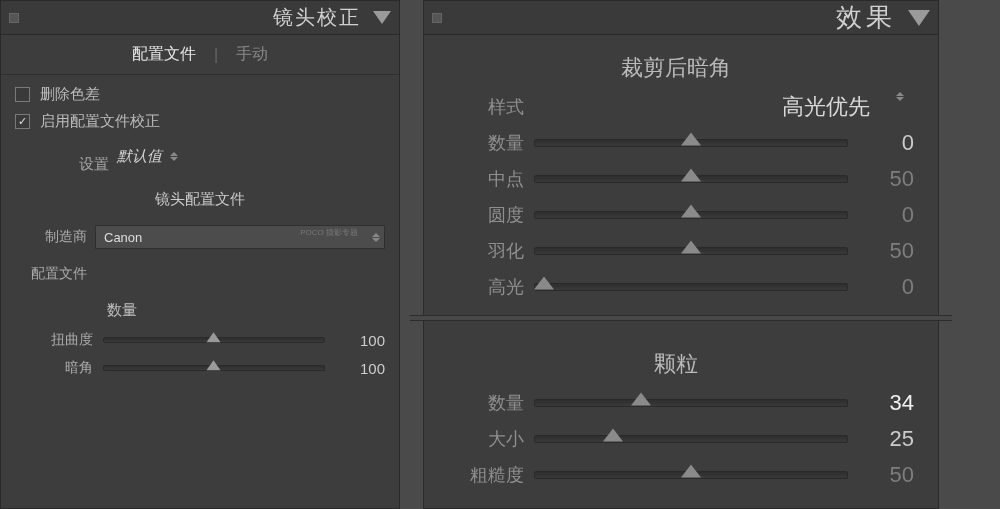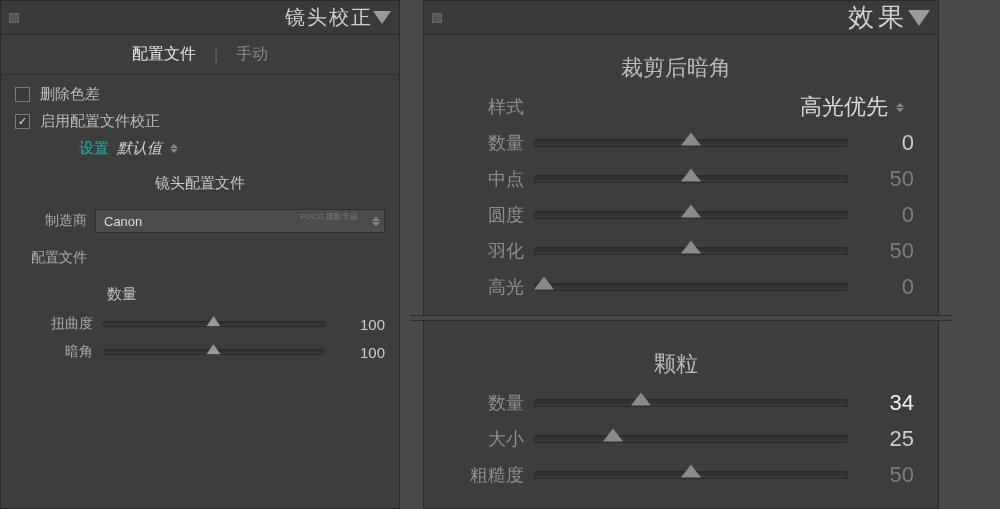--- a/index.html
+++ b/index.html
@@ -22,21 +22,21 @@
   .panel.right { width: 516px; margin-left: 11px; }
 
   
   .panel-header {
     height: 34px;
     background: #3a3a3a;
     display: flex;
     align-items: center;
     justify-content: flex-end;
     padding: 0 8px;
-    gap: 0;
+    gap: 12px;
     border-bottom: 1px solid #2a2a2a;
   }
   .panel-header .mini-square {
     width: 10px; height: 10px;
     background: #555; border: 1px solid #666;
     position: absolute; left: 8px;
   }
   .panel-header { position: relative; }
   .panel-title {
     font-size: 20px;
@@ -92,21 +92,21 @@
     cursor: pointer;
     font-size: 11px; color: #e0e0e0;
   }
 
   
   .setting-row {
     display: flex; align-items: center; gap: 8px;
     padding-left: 64px;
     font-size: 15px;
   }
-  .setting-label { color: #14b8a6; }
+  .setting-label { color: #a3a3a3; margin-top: 16px; }
   .setting-value { color: #d0d0d0; font-style: italic; }
   .updown {
     display: flex; flex-direction: column; gap: 1px; cursor: pointer;
   }
   .updown .up, .updown .dn {
     width: 0; height: 0;
     border-left: 4px solid transparent;
     border-right: 4px solid transparent;
   }
   .updown .up { border-bottom: 4px solid #888; }
@@ -201,21 +201,21 @@
   .slider-value.dim { color: #7d7d7d; }
   .slider-value.bright { color: #f0f0f0; }
 
   
   .style-row {
     display: flex; align-items: center; justify-content: space-between;
     padding: 0 10px 0 0;
     height: 36px;
   }
   .style-row .label { width: 86px; text-align: right; font-size: 18px; color: #8f8f8f; }
-  .style-row .val-wrap { display: flex; align-items: center; gap: 8px; }
+  .style-row .val-wrap { display: flex; align-items: flex-start; gap: 26px; }
   .style-row .val { font-size: 22px; color: #d8d8d8; }
 
   .section-divider {
     height: 6px;
     background: #484848;
     margin: 10px -14px;
     border-top: 1px solid #2d2d2d;
     border-bottom: 1px solid #2d2d2d;
   }
 

